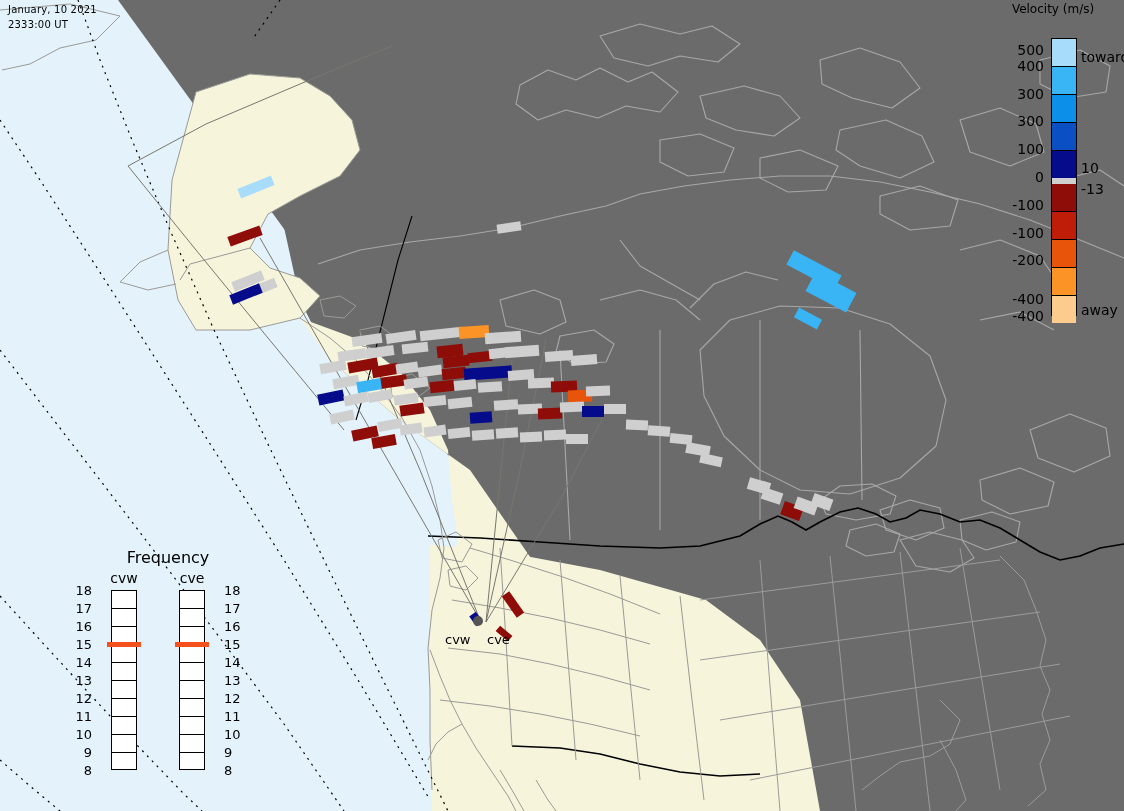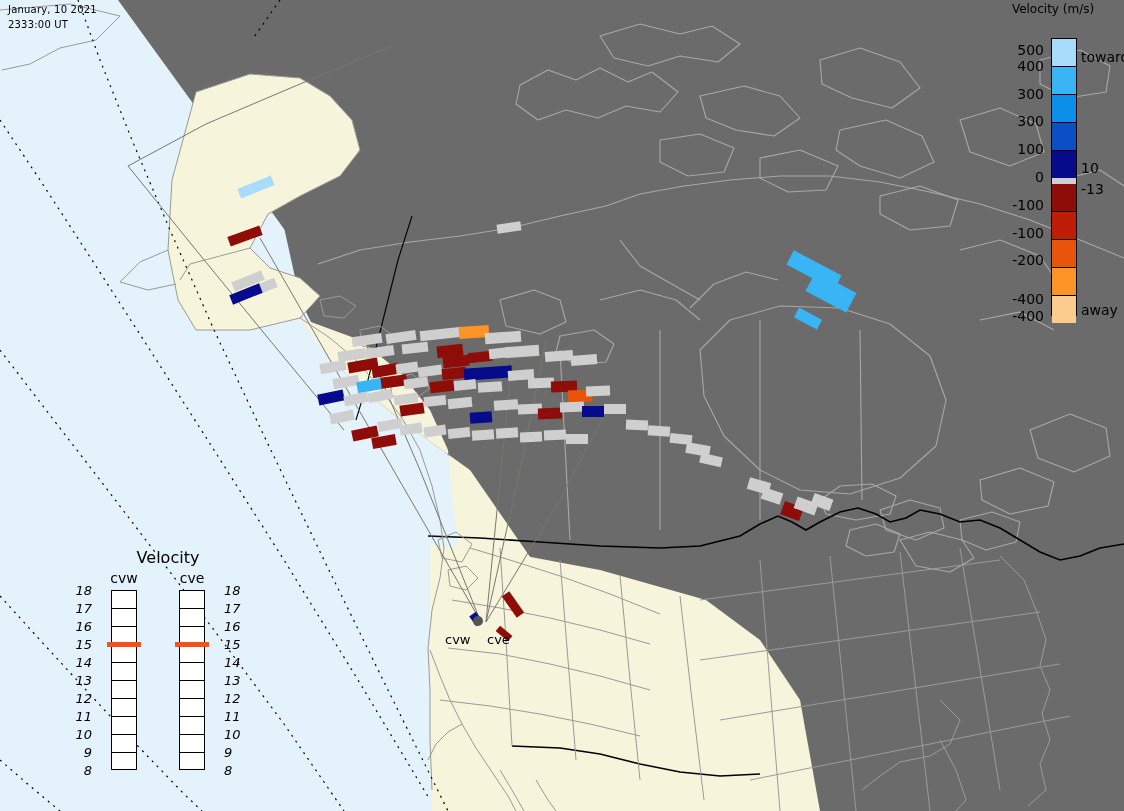--- a/index.html
+++ b/index.html
@@ -25,21 +25,21 @@
   
   #freqpanel{left:88px;top:548px;width:160px;height:240px;}
   #freqtitle{position:absolute;left:0;top:0;width:160px;text-align:center;color:#000;font-size:16px;}
   .freqcol{position:absolute;top:22px;width:60px;}
   .freqcol .clabel{position:absolute;top:0;width:60px;text-align:center;color:#000;font-size:14px;}
   .freqbar{position:absolute;top:20px;left:17px;width:26px;height:180px;background:#fff;border:1px solid #000;box-sizing:border-box;}
   .freqbar .cell{width:100%;border-bottom:1px solid #000;box-sizing:border-box;}
   .freqbar .cell:last-child{border-bottom:none;}
   .freqmark{position:absolute;width:34px;height:5px;background:#f4511e;left:13px;}
   .freqticks{position:absolute;top:20px;width:22px;height:180px;}
-  .freqticks span{position:absolute;color:#000;font-size:13px;line-height:13px;width:22px;font-style:italic;}
+  .freqticks span{position:absolute;color:#000;font-size:13px;line-height:13px;width:22px;}
   .tkleft span{text-align:right;right:0;}
   .tkright span{text-align:left;left:0;}
 
   
   .sitelabel{color:#000;font-size:13px;white-space:nowrap;}
 </style>
 </head>
 <body>
 
 <div id="stage">
@@ -346,21 +346,21 @@
       </div>
     <div id="cbside">
       <div class="sl" style="top:50px">toward</div>
       <div class="sl" style="top:161px">10</div>
       <div class="sl" style="top:182px">-13</div>
       <div class="sl" style="top:303px">away</div>
     </div>
   </div>
 
   <div class="ovl" id="freqpanel">
-    <div id="freqtitle">Velocity</div>
+    <div id="freqtitle">Frequency</div>
 
     <div class="freqcol" id="freqcol0" style="left:6px;">
       <div class="clabel">cvw</div>
       <div class="freqticks tkleft" style="left:-24px">
           <span style="top: -6px;">18</span>
           <span style="top: 12px;">17</span>
           <span style="top: 30px;">16</span>
           <span style="top: 48px;">15</span>
           <span style="top: 66px;">14</span>
           <span style="top: 84px;">13</span>

